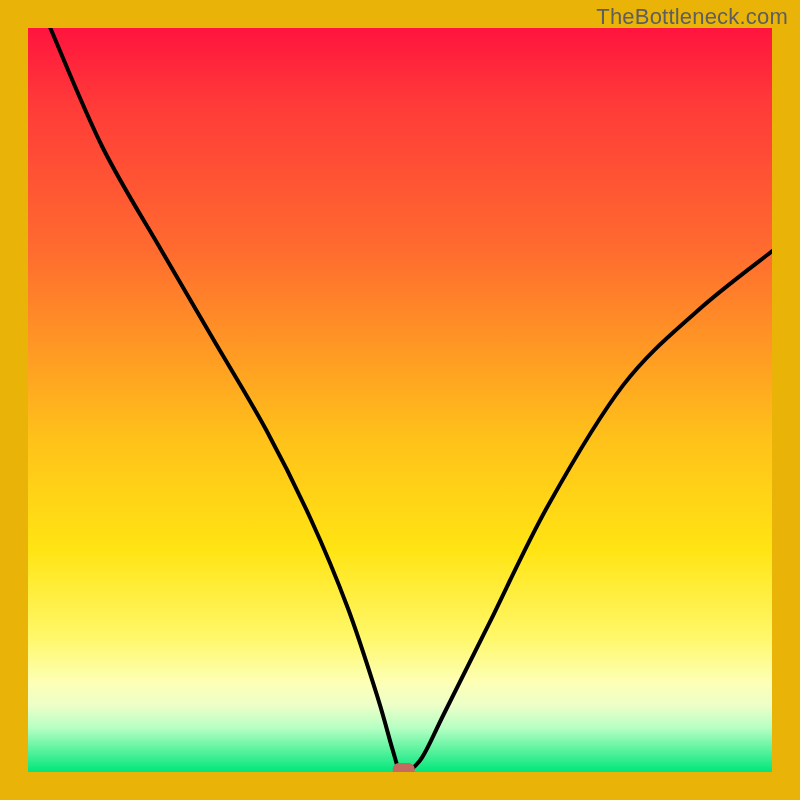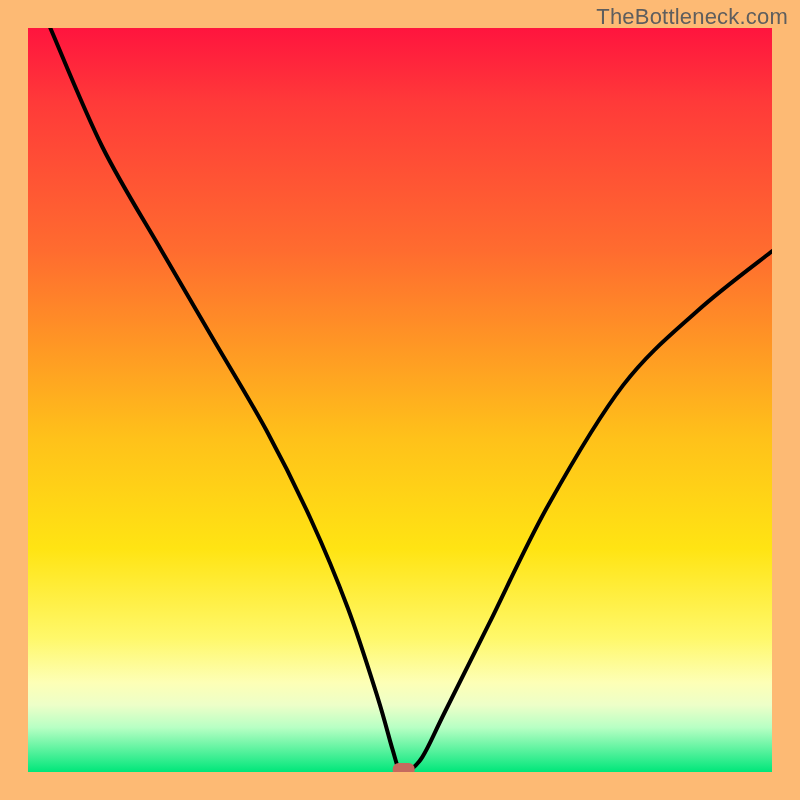--- a/index.html
+++ b/index.html
@@ -8,21 +8,21 @@
     width: 800px;
     height: 800px;
     background: #000;
     overflow: hidden;
     font-family: Arial, Helvetica, sans-serif;
   }
   .frame {
     position: relative;
     width: 800px;
     height: 800px;
-    background: #fdba74;
+    background: #eab308;
   }
   .watermark {
     position: absolute;
     top: 4px;
     right: 12px;
     color: #5e5e5e;
     font-size: 22px;
     font-weight: 500;
     letter-spacing: 0.2px;
     z-index: 10;

